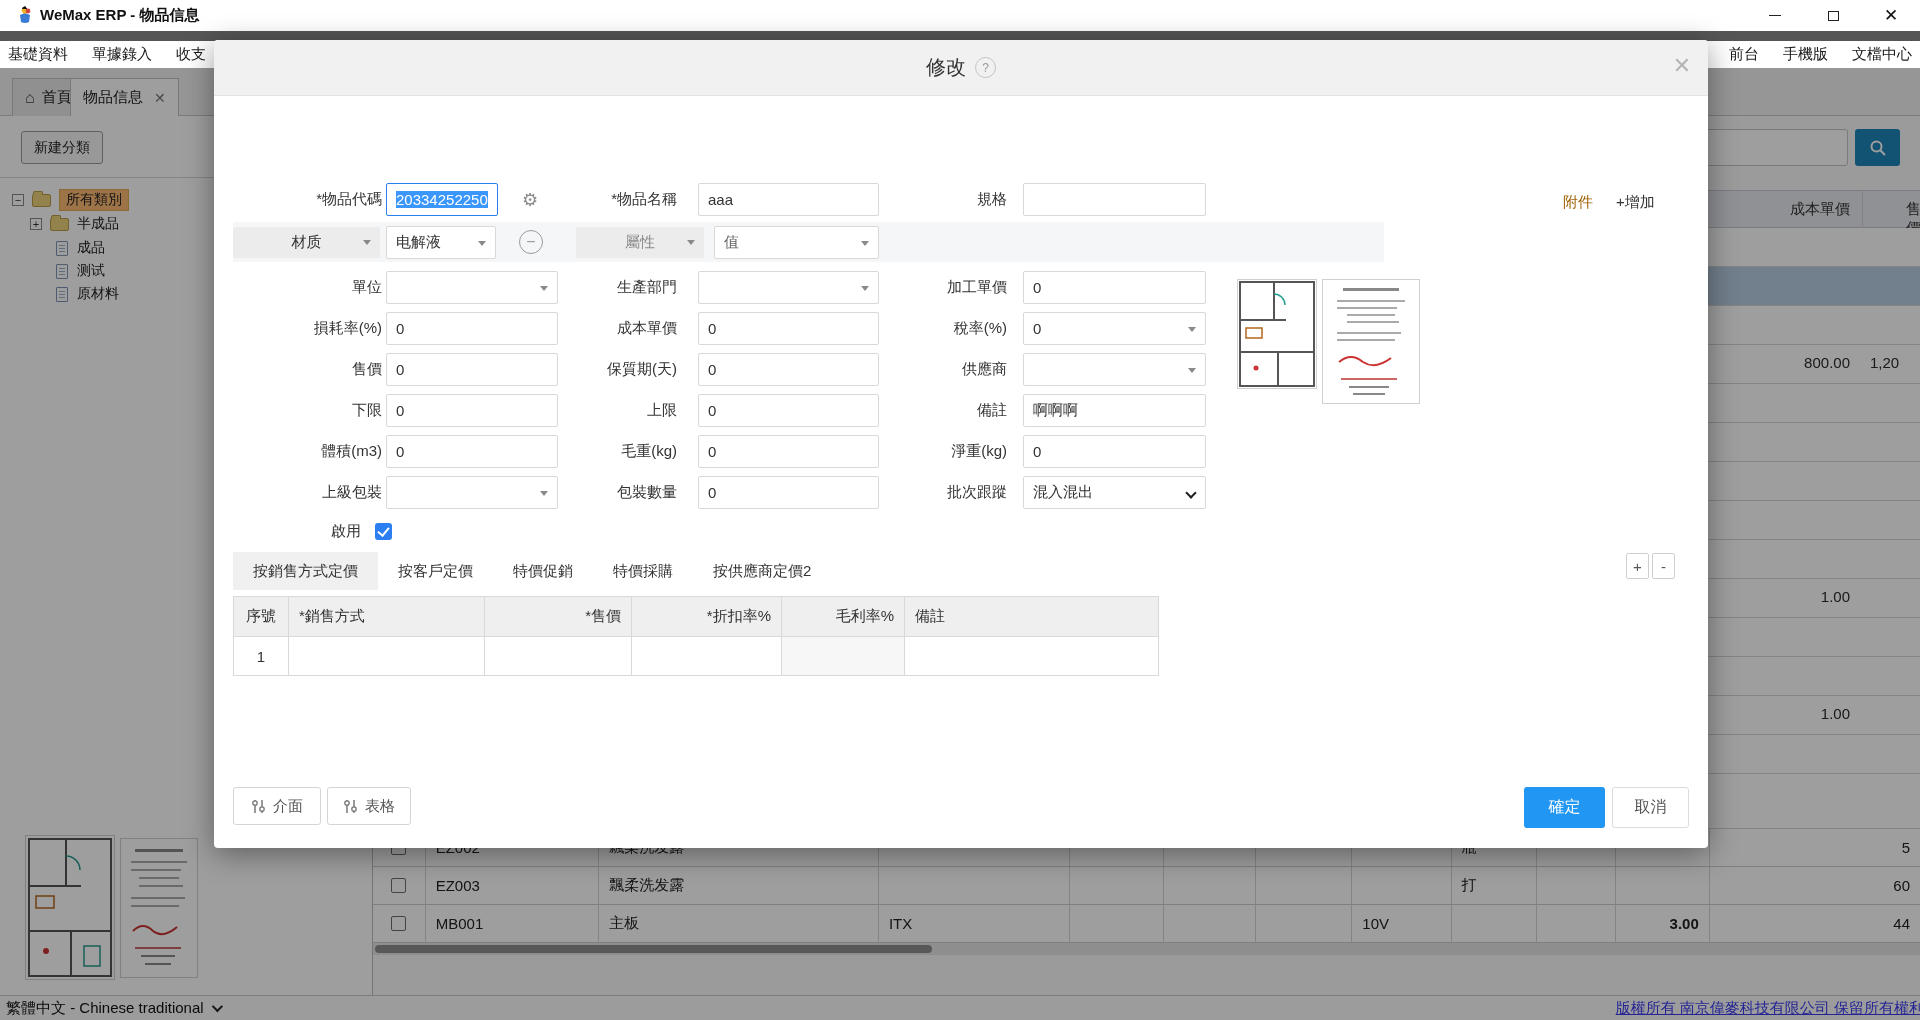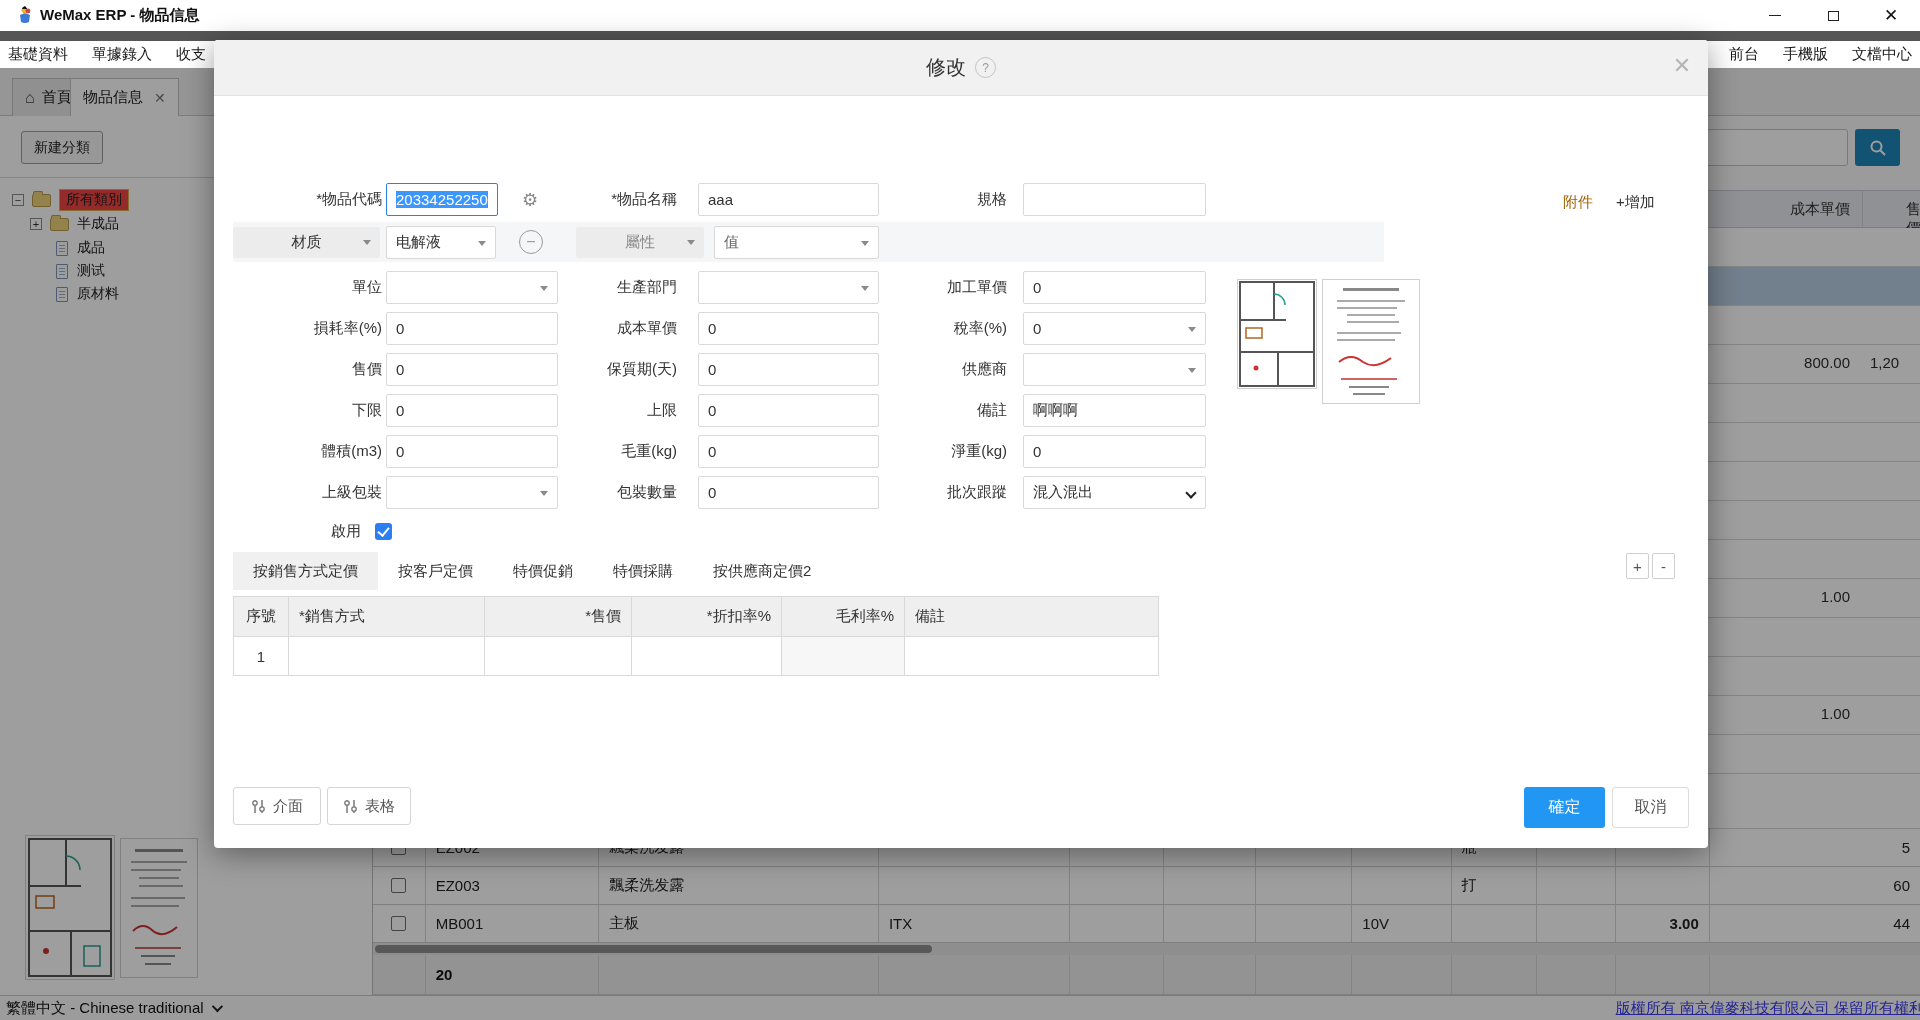--- a/index.html
+++ b/index.html
@@ -33,21 +33,21 @@
 
   .leftpanel { left:0; top:116px; width:373px; height:879px; background:#fff; border-right:1px solid #bdbdbd; z-index:1; }
   .newcat { position:absolute; left:21px; top:15px; width:82px; height:33px; background:#f6f6f6; border:1px solid #9b9b9b; border-radius:3px; font-size:14px; color:#222; display:flex; align-items:center; justify-content:center; }
   .lpsep { position:absolute; left:0; top:61px; width:373px; height:1px; background:#d7d7d7; }
   .treerow { position:absolute; left:0; height:22px; display:flex; align-items:center; font-size:14px; color:#222; }
   .expander { width:12px; height:12px; border:1px solid #8b8b8b; background:#fff; font-size:11px; line-height:10px; text-align:center; color:#333; margin-right:8px; }
   .folder { width:19px; height:13px; background:#efd27b; border:1px solid #b99d45; border-radius:2px; position:relative; margin-right:8px; }
   .folder::before { content:""; position:absolute; left:0; top:-4px; width:8px; height:3px; background:#efd27b; border:1px solid #b99d45; border-bottom:none; border-radius:2px 2px 0 0; }
   .fileic { width:12px; height:15px; background:#fdfdfd; border:1px solid #7e93b5; border-radius:1px; margin-right:9px; position:relative; }
   .fileic::after { content:""; position:absolute; left:2px; top:3px; width:6px; height:1px; background:#9db0cc; box-shadow:0 3px 0 #9db0cc, 0 6px 0 #9db0cc; }
-  .treesel { background:#ef4444; border:1px solid #e0ad55; padding:1px 6px; }
+  .treesel { background:#fdba74; border:1px solid #e0ad55; padding:1px 6px; }
 
   .rightpanel { left:373px; top:116px; width:1547px; height:879px; background:#fbfbfb; z-index:1; }
   .searchinput { position:absolute; left:1117px; top:13px; width:358px; height:37px; background:#fff; border:1px solid #c6c6c6; border-radius:3px; }
   .searchbtn { position:absolute; left:1482px; top:13px; width:45px; height:37px; background:#1d86ba; border-radius:3px; display:flex; align-items:center; justify-content:center; }
   .thead { position:absolute; left:0; top:74px; width:1547px; height:38px; background:#e7ebef; border-top:1px solid #c6ccd2; border-bottom:1px solid #c6ccd2; font-size:15px; color:#333; }
   .bgrow { position:absolute; left:0; width:1547px; height:39px; border-bottom:1px solid #d6d6d6; background:#fff; font-size:15px; color:#2d2d2d; }
   .bgrow.sel { background:#b8cde2; }
   .coldiv { position:absolute; left:1489px; top:74px; width:1px; height:658px; background:#d2d2d2; }
 
   .brow { position:absolute; left:0; width:1547px; height:38px; background:#fff; border-bottom:1px solid #cdcdcd; display:flex; align-items:stretch; font-size:15px; color:#222; }
@@ -262,34 +262,20 @@
       <div class="bcell" style="width:100px;">10V</div>
       <div class="bcell" style="width:86px;"></div>
       <div class="bcell" style="width:80px;"></div>
       <div class="bcell" style="width:94px; justify-content:flex-end;font-weight:bold;">3.00</div>
       <div class="bcell" style="width:212px; border-right:none; justify-content:flex-end;">44</div>
     </div>
 
     <div class="scrolltrack"></div>
     <div class="scrollthumb"></div>
 
-    <div class="tfoot">
-      <div class="bcell" style="width:53px;"></div>
-      <div class="bcell" style="width:175px;">20</div>
-      <div class="bcell" style="width:282px;"></div>
-      <div class="bcell" style="width:193px;"></div>
-      <div class="bcell" style="width:94px;"></div>
-      <div class="bcell" style="width:93px;"></div>
-      <div class="bcell" style="width:97px;"></div>
-      <div class="bcell" style="width:100px;"></div>
-      <div class="bcell" style="width:86px;"></div>
-      <div class="bcell" style="width:80px;"></div>
-      <div class="bcell" style="width:94px;"></div>
-      <div class="bcell" style="width:212px; border-right:none;"></div>
-    </div>
   </div>
 
   <div class="a statusbar">
     <span style="margin-left:6px;">繁體中文 - Chinese traditional</span>
     <span class="chev"></span>
     <span class="copyright">版權所有 南京偉麥科技有限公司 保留所有權利</span>
   </div>
 
   <div class="a overlay"></div>
 

